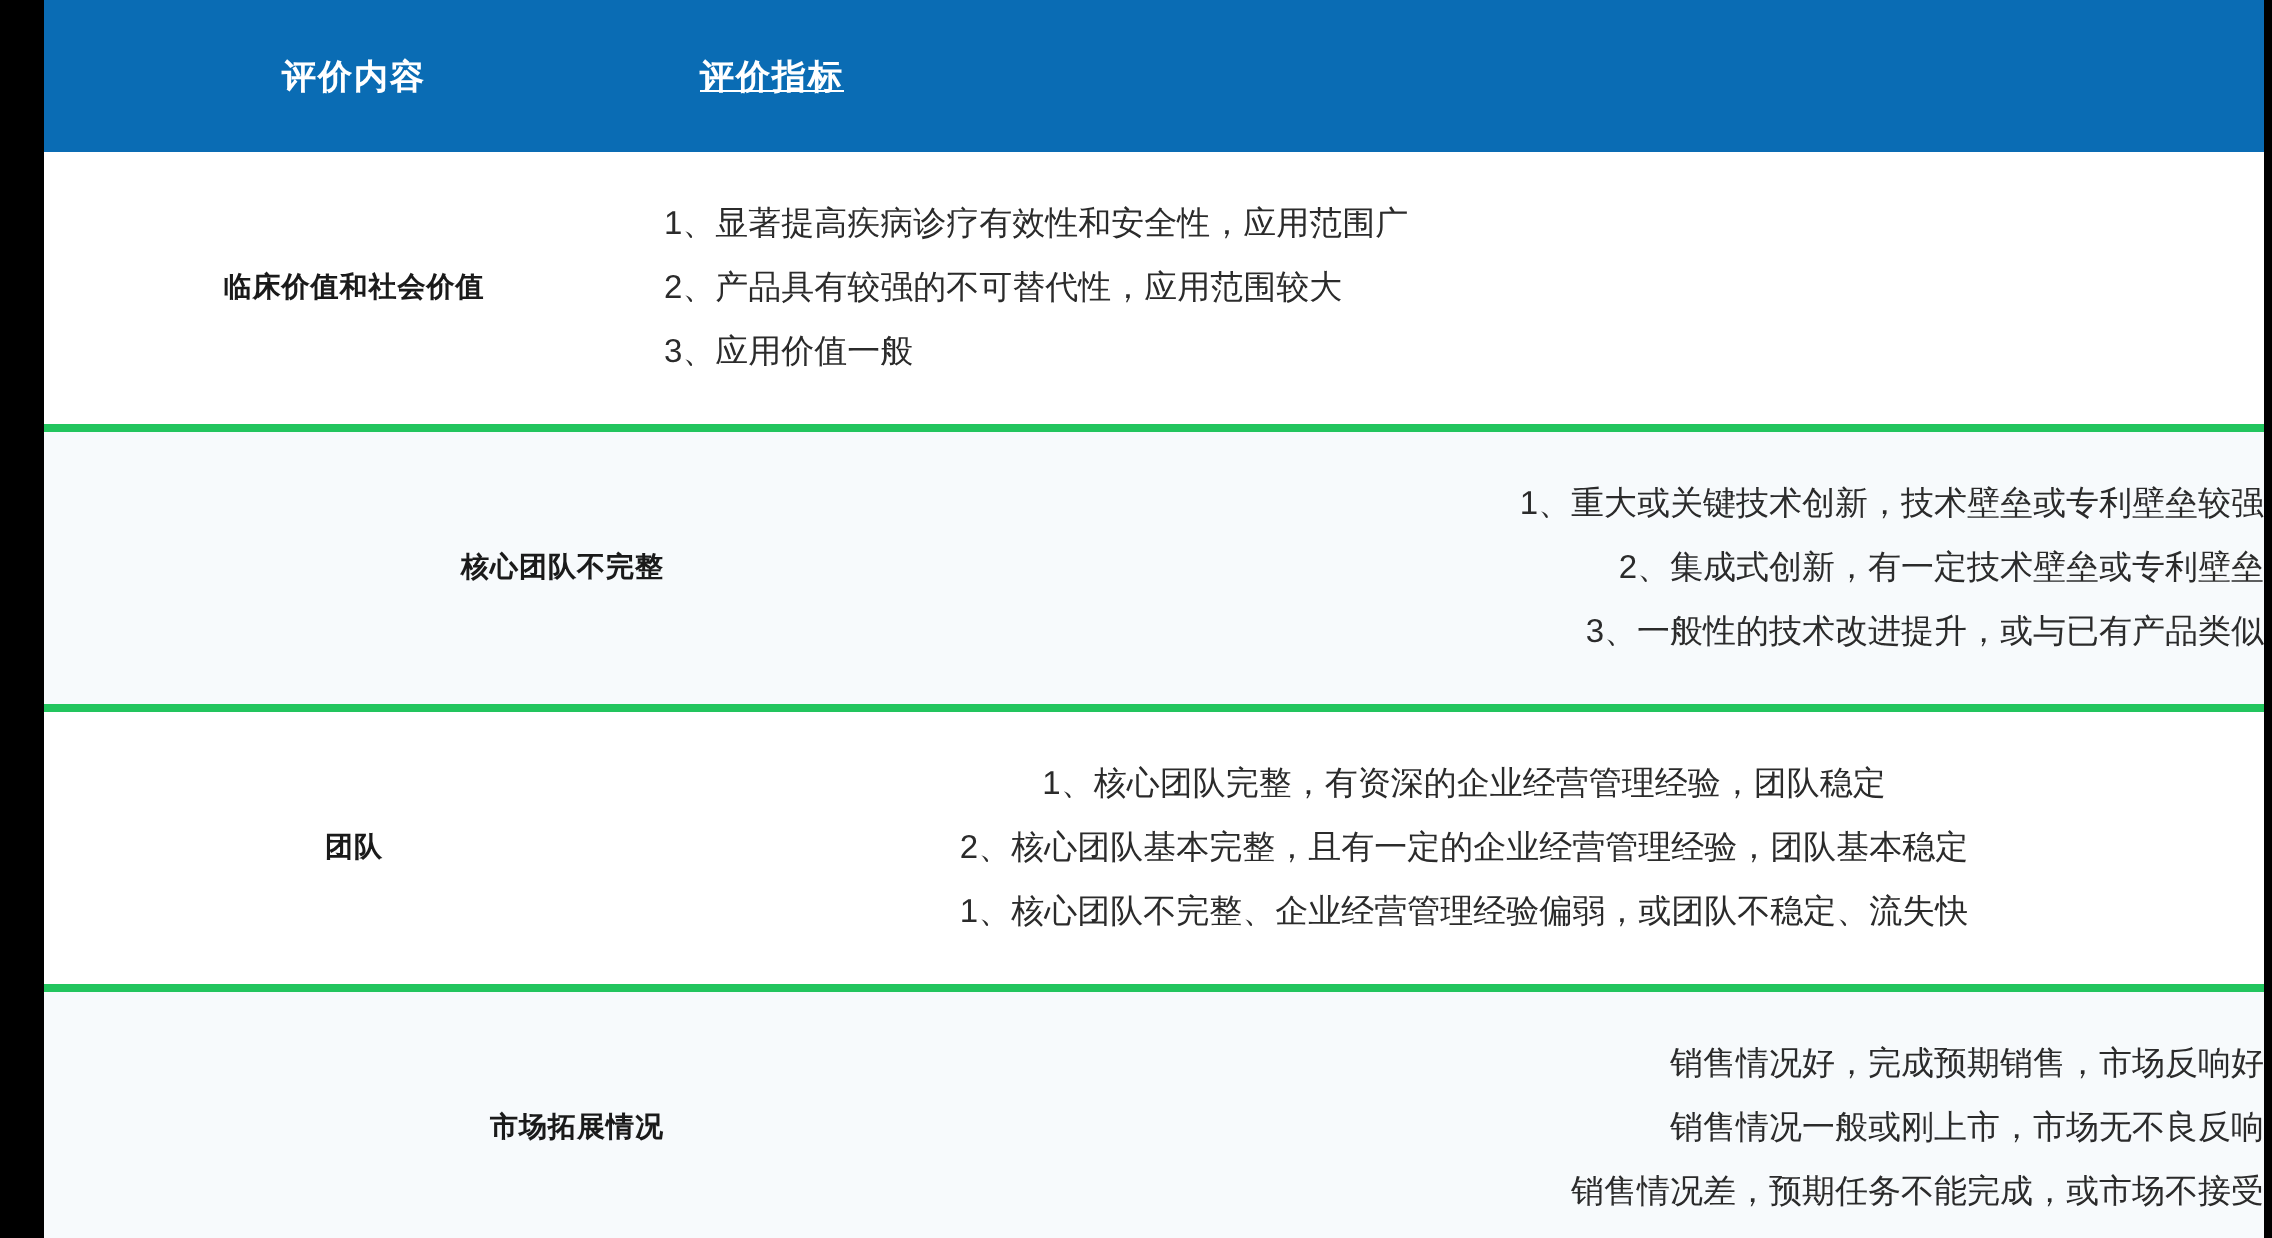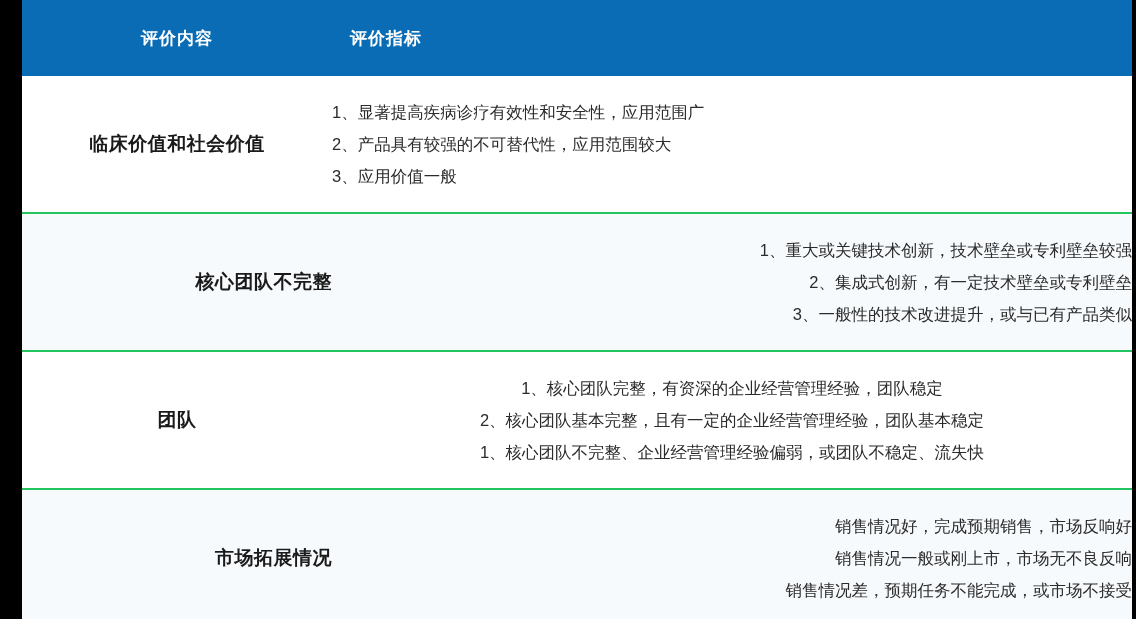--- a/index.html
+++ b/index.html
@@ -46,36 +46,37 @@
   }
   th.col-content {
     width: 310px;
     text-align: center;
     margin-top: 24px;
   }
   th.col-metric {
     width: 782px;
     text-align: left;
     padding-left: 18px !important;
+    text-decoration: underline;
   }
   table.eval-table tbody td {
     padding: 0;
     vertical-align: middle;
-    border-bottom: 2px solid #22c55e;
+    border-bottom: 4px solid #22c55e;
   }
   tbody tr.row-odd td {
     background: #ffffff;
   }
   tbody tr.row-even td {
     background: #f7fafc;
     text-align: right;
   }
   td.cat-cell {
     text-align: center;
-    font-size: 19px;
+    font-size: 14px;
     font-weight: bold;
     color: #1a1a1a;
     letter-spacing: 0.5px;
     padding: 0 14px;
   }
   td.items-cell {
     padding: 18px 20px 18px 18px;
   }
   .item-line {
     font-size: 16.5px;

